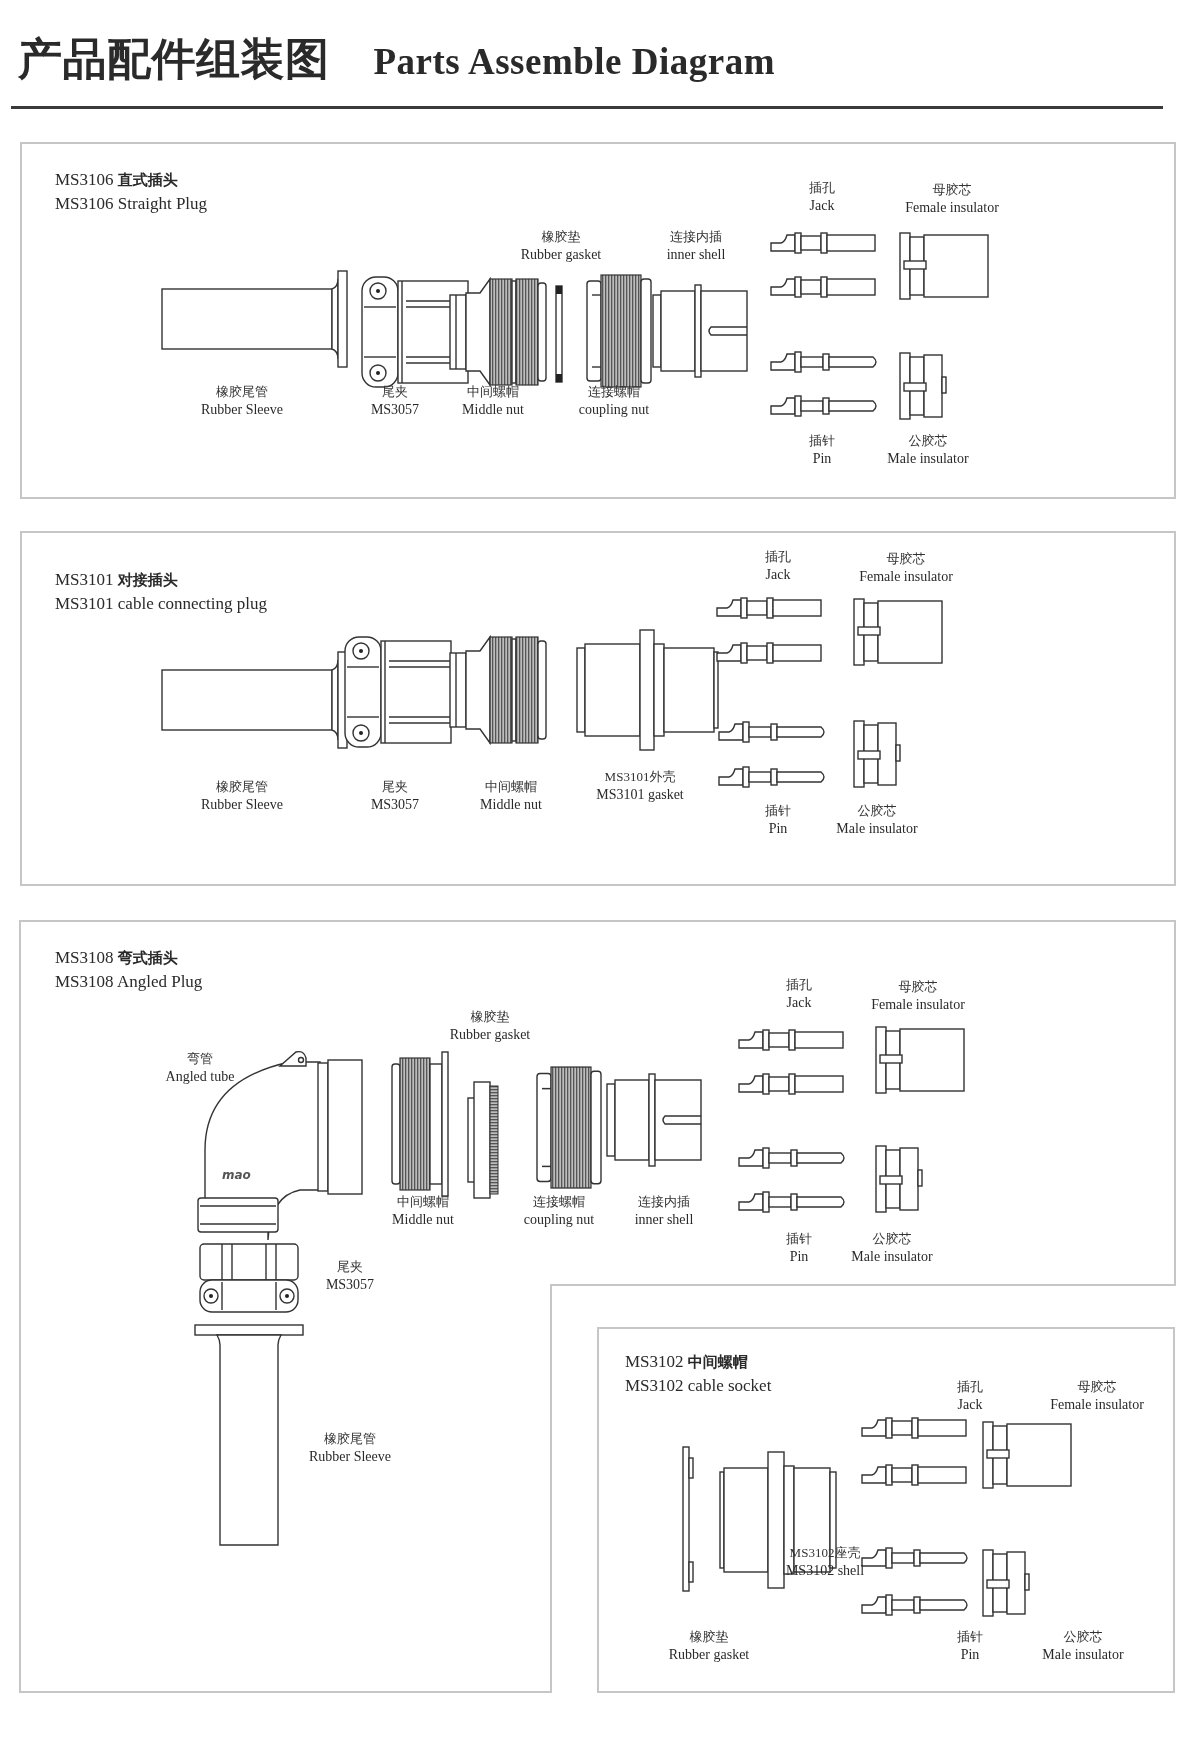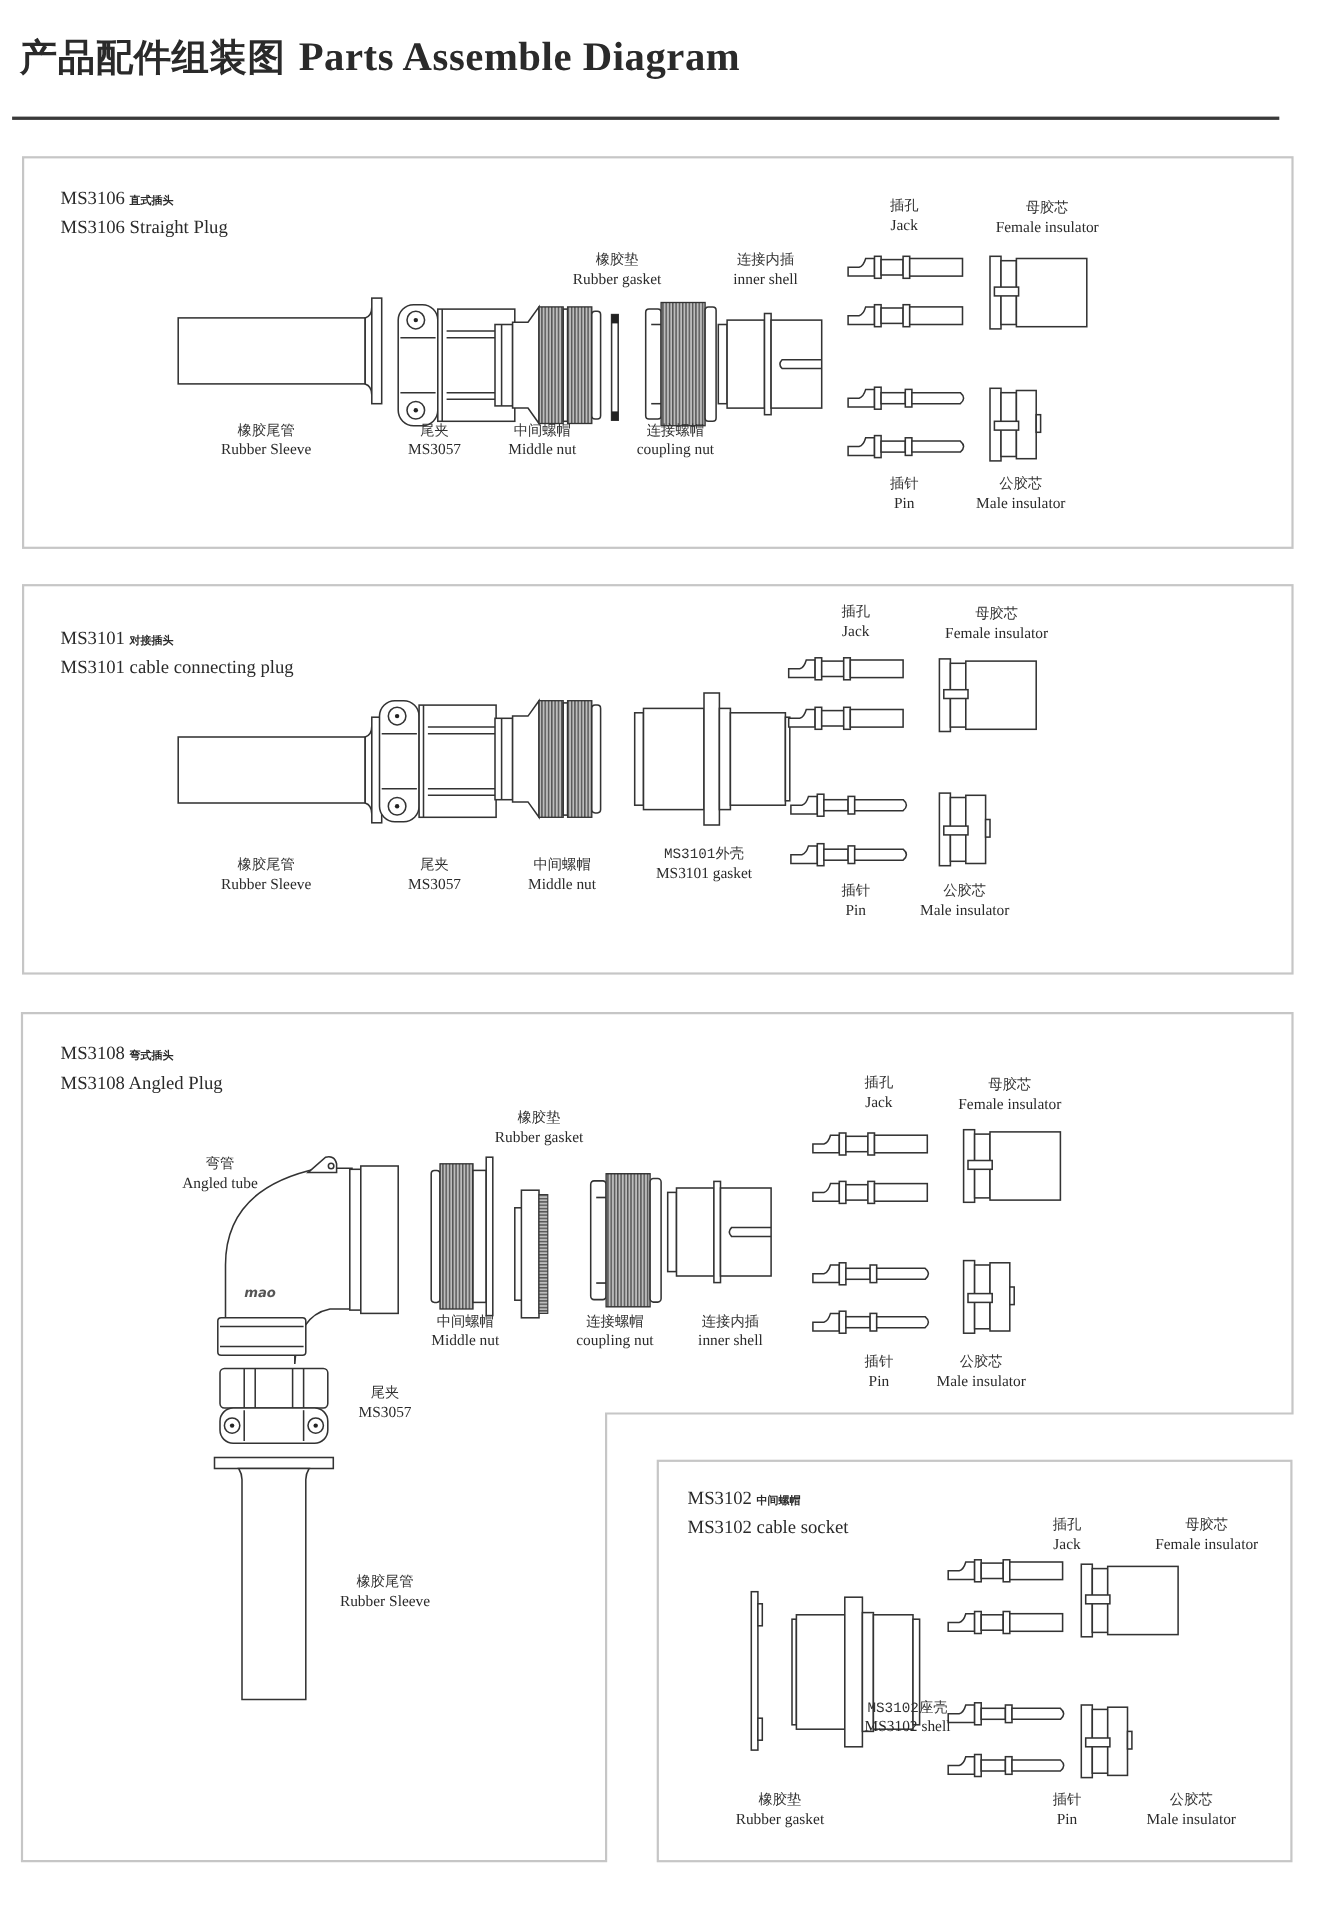--- a/index.html
+++ b/index.html
@@ -1,25 +1,25 @@
 <!DOCTYPE html>
 <html><head>
 <meta charset="utf-8">
 <style>
   html,body{margin:0;padding:0;background:#ffffff;}
   body{width:1200px;height:1737px;position:relative;overflow:hidden;font-family:"Liberation Serif","DejaVu Serif",serif;color:#2a2a2a;}
   .page-title{position:absolute;left:18px;top:30px;font-size:37px;font-weight:bold;letter-spacing:0.5px;white-space:nowrap;}
-  .page-title .cn{font-family:"DejaVu Sans",sans-serif;font-size:34px;font-weight:bold;margin-right:12px;}
+  .page-title .cn{font-family:"DejaVu Sans",sans-serif;font-size:44px;font-weight:bold;margin-right:44px;}
   .page-title .en{font-family:Liberation Serif, serif;}
   .rule{position:absolute;left:11px;top:106px;width:1152px;height:3px;background:#3a3a3a;}
   .panel{position:absolute;border:2px solid #c6c6c6;box-sizing:border-box;background:#fff;}
   .panel-title{position:absolute;font-size:17px;line-height:24px;white-space:nowrap;}
-  .panel-title .cn{font-family:Liberation Serif, serif;font-weight:bold;font-size:10px;}
+  .panel-title .cn{font-family:Liberation Serif, serif;font-weight:bold;font-size:15px;}
   .lbl{position:absolute;text-align:center;font-size:14px;line-height:18px;white-space:nowrap;transform:translateX(-50%);}
-  .lbl .cn{display:block;font-family:Liberation Mono, monospace;font-size:13px;color:#333;}
+  .lbl .cn{display:block;font-family:Liberation Serif, serif;font-size:13px;color:#333;}
   .lbl .en{display:block;}
   svg.art{position:absolute;left:0;top:0;}
   svg.art .s{fill:none;stroke:#333;stroke-width:1.4;}
   svg.art .sf{fill:#fff;stroke:#333;stroke-width:1.4;}
   svg.art .knurl{fill:url(#knurl);stroke:#333;stroke-width:1.2;}
   svg.art .dark{fill:#222;}
 </style>
 </head>
 <body>
 

